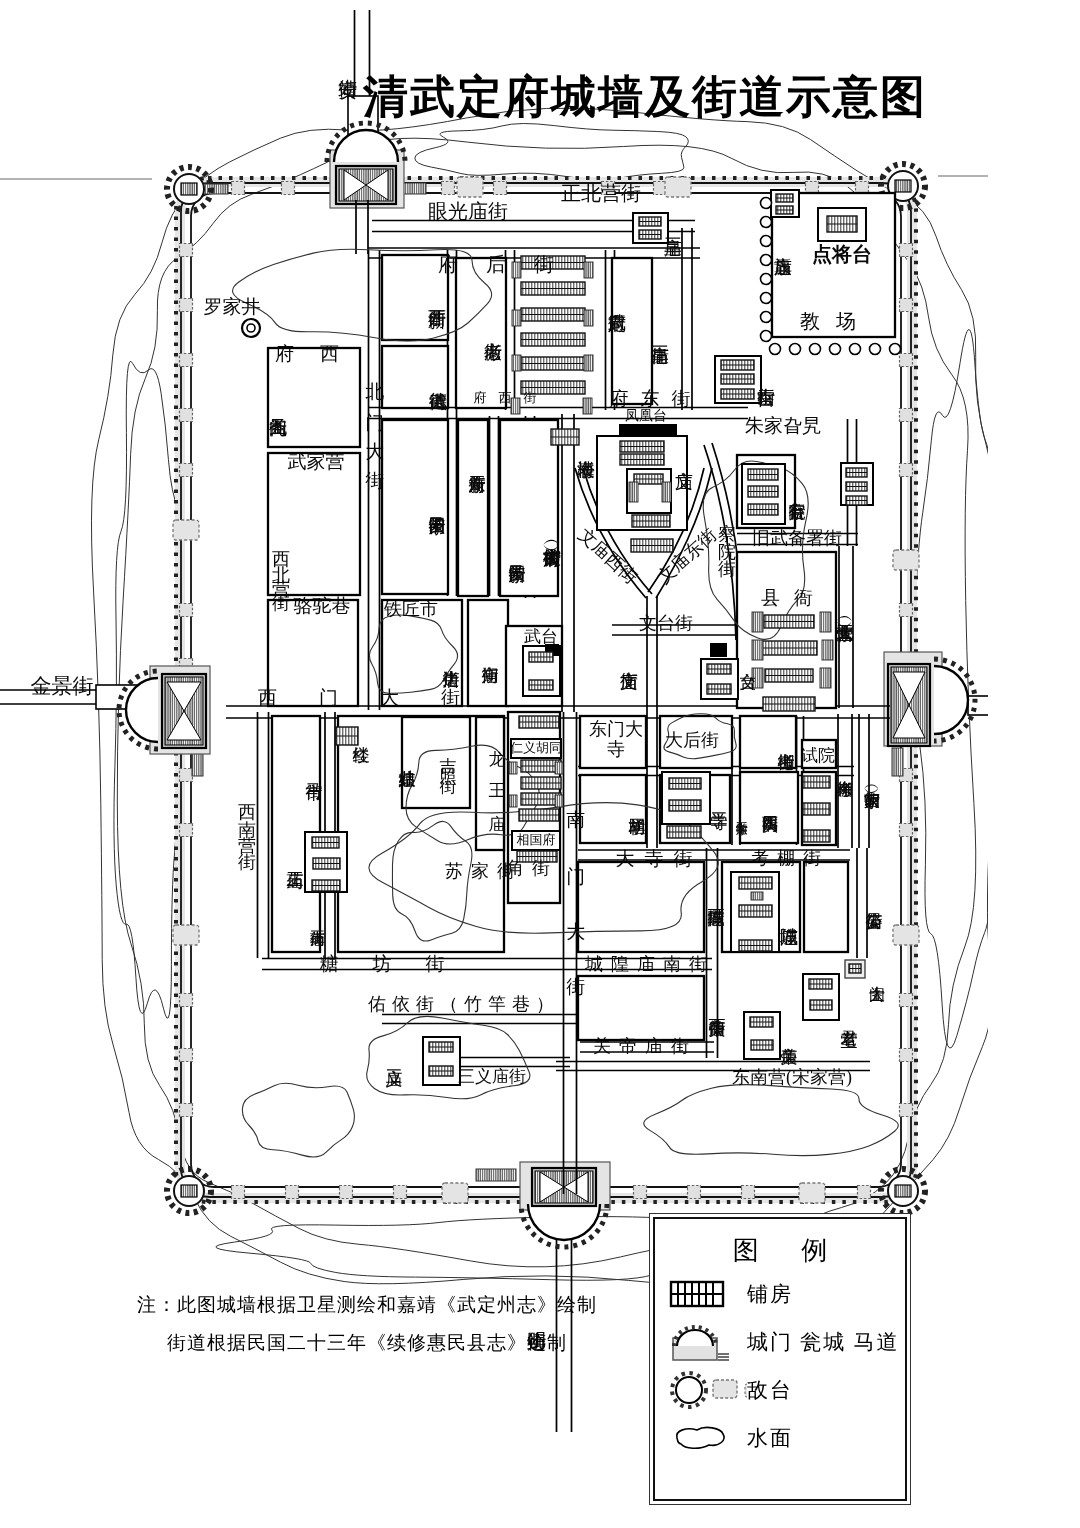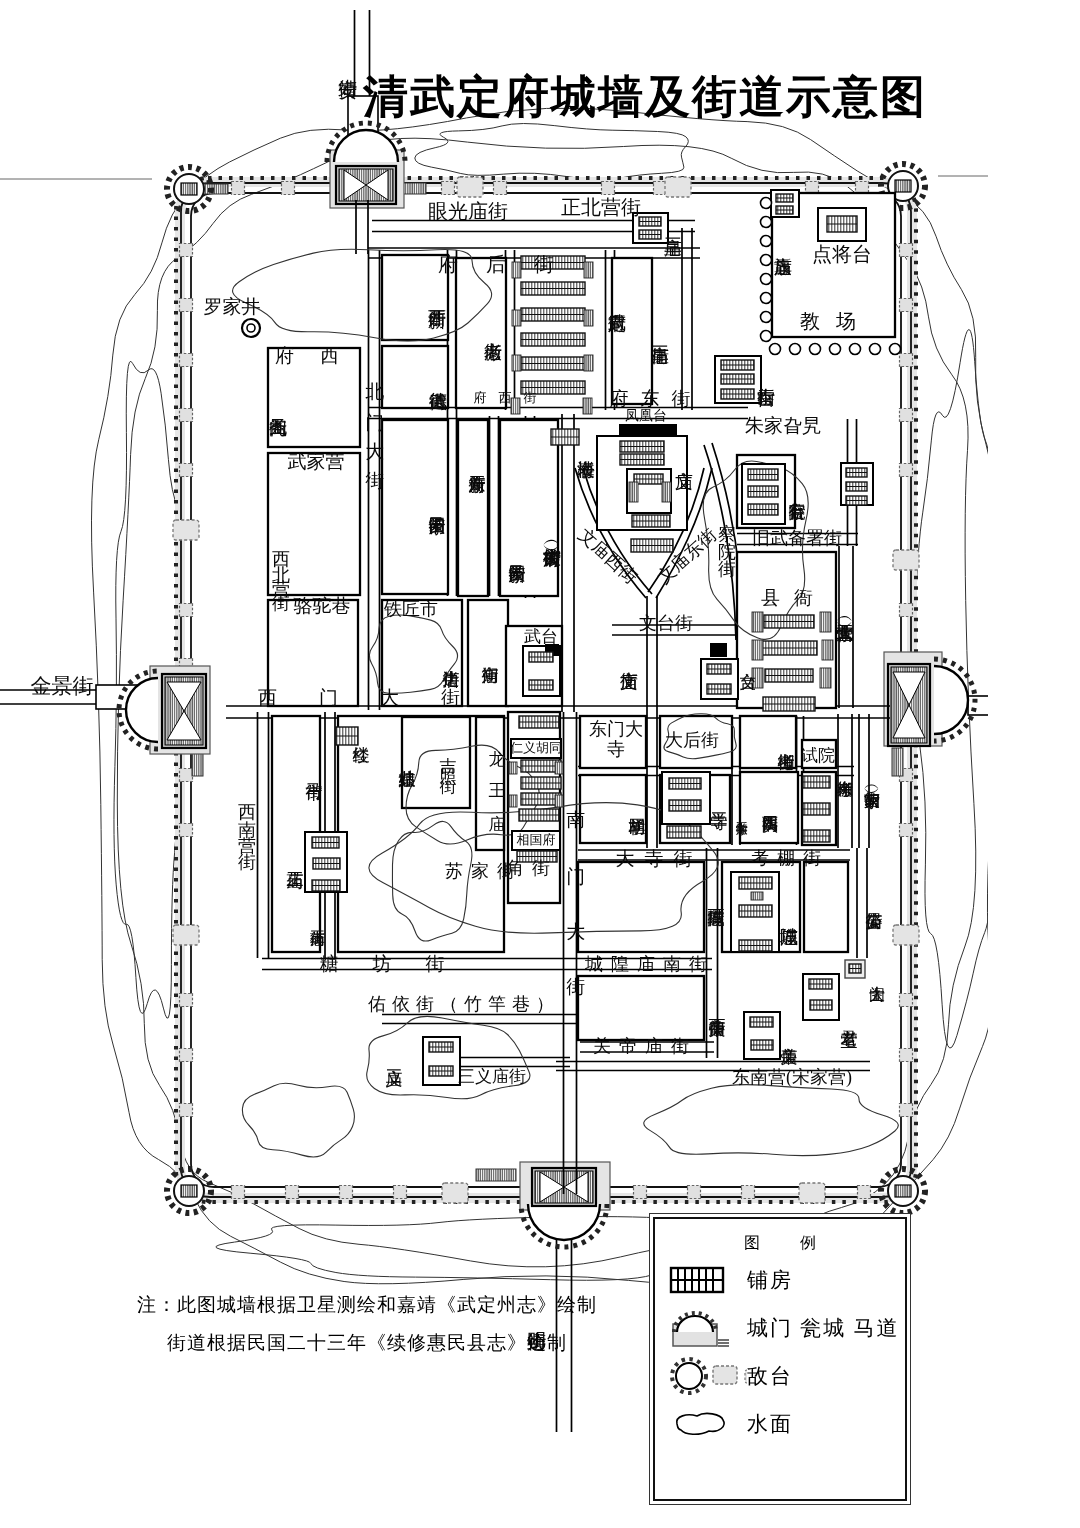--- a/index.html
+++ b/index.html
@@ -10,21 +10,21 @@
        transform:translate(-50%,-50%);font-family:"Liberation Serif","DejaVu Serif",serif;}
   .lbl.v{writing-mode:vertical-rl;text-orientation:upright;}
   .lbl.d1{transform:translate(-50%,-50%) rotate(42deg);}
   .lbl.d2{transform:translate(-50%,-50%) rotate(-42deg);}
   .lbl.wrap{white-space:normal;}
   #title{position:absolute;left:645px;top:97px;transform:translate(-50%,-50%);
          font-family:"Liberation Sans","DejaVu Sans",sans-serif;font-weight:bold;
          font-size:45px;letter-spacing:2px;color:#000;white-space:nowrap;}
   #legend{position:absolute;left:653px;top:1217px;width:250px;height:280px;
           border:2px solid #111;box-shadow:0 0 0 3px #fff,0 0 0 4px #333;background:#fff;}
-  #legend .lg-title{text-align:center;font-size:16px;letter-spacing:18px;margin-top:14px;
+  #legend .lg-title{text-align:center;font-size:26px;letter-spacing:18px;margin-top:14px;
           padding-left:18px;color:#000;}
   .lg-row{display:flex;align-items:center;height:44px;margin:4px 0 0 14px;}
   .lg-ico{width:78px;display:flex;justify-content:flex-start;align-items:center;}
   .lg-txt{font-size:21px;color:#000;letter-spacing:2px;}
   .note{position:absolute;font-size:19px;color:#000;letter-spacing:1px;white-space:nowrap;}
 </style>
 </head>
 <body>
 
 <div id="stage">
@@ -473,30 +473,30 @@
     </svg>
 
   <div id="title">清武定府城墙及街道示意图</div>
 
   <div id="labels">
       <div class="lbl v" style="left: 348px; top: 64px; font-size: 19px;">靖安街</div>
       <div class="lbl " style="left: 62px; top: 687px; font-size: 21px;">金景街</div>
       <div class="lbl " style="left: 1039px; top: 689px; font-size: 21px;">青阳街</div>
       <div class="lbl v" style="left: 537px; top: 1317px; font-size: 19px;">明远街</div>
       <div class="lbl " style="left: 468px; top: 211px; font-size: 20px;">眼光庙街</div>
-      <div class="lbl " style="left: 601px; top: 207px; font-size: 20px;">正北营街</div>
+      <div class="lbl " style="left: 601px; top: 193px; font-size: 20px;">正北营街</div>
       <div class="lbl " style="left: 510px; top: 240px; font-size: 20px; letter-spacing: 28px; margin-top: 24px;">府后街</div>
       <div class="lbl v" style="left: 673px; top: 224px; font-size: 18px;">三皇庙</div>
       <div class="lbl v" style="left: 783px; top: 243px; font-size: 18px;">旗纛庙</div>
-      <div class="lbl " style="left: 842px; top: 254px; font-size: 20px;">点将台</div>
+      <div class="lbl " style="left: 842px; top: 254px; font-size: 20px; font-weight: bold;">点将台</div>
       <div class="lbl " style="left: 836px; top: 321px; font-size: 20px; letter-spacing: 16px;">教场</div>
       <div class="lbl v" style="left: 766px; top: 374px; font-size: 18px;">泰山行宫</div>
       <div class="lbl " style="left: 783px; top: 426px; font-size: 19px;">朱家旮旯</div>
       <div class="lbl " style="left: 232px; top: 307px; font-size: 19px;">罗家井</div>
-      <div class="lbl " style="left: 320px; top: 356px; font-size: 19px; letter-spacing: 26px;">府西</div>
+      <div class="lbl " style="left: 320px; top: 356px; font-size: 19px; letter-spacing: 26px; font-family: Liberation Mono, monospace;">府西</div>
       <div class="lbl v" style="left: 278px; top: 404px; font-size: 18px;">九圣阁街</div>
       <div class="lbl " style="left: 316px; top: 462px; font-size: 19px;">武家营</div>
       <div class="lbl v" style="left: 281px; top: 565px; font-size: 18px; letter-spacing: 14px;">西北营街</div>
       <div class="lbl " style="left: 322px; top: 606px; font-size: 19px;">骆驼巷</div>
       <div class="lbl v" style="left: 437px; top: 296px; font-size: 18px;">西新开街</div>
       <div class="lbl v" style="left: 375px; top: 426px; font-size: 19px; letter-spacing: 30px;">北门大街</div>
       <div class="lbl v" style="left: 438px; top: 378px; font-size: 18px;">武德道街</div>
       <div class="lbl v" style="left: 493px; top: 328px; font-size: 18px;">老廒街</div>
       <div class="lbl v" style="left: 617px; top: 299px; font-size: 18px;">武定府衙</div>
       <div class="lbl v" style="left: 660px; top: 332px; font-size: 18px;">三皇庙街</div>

